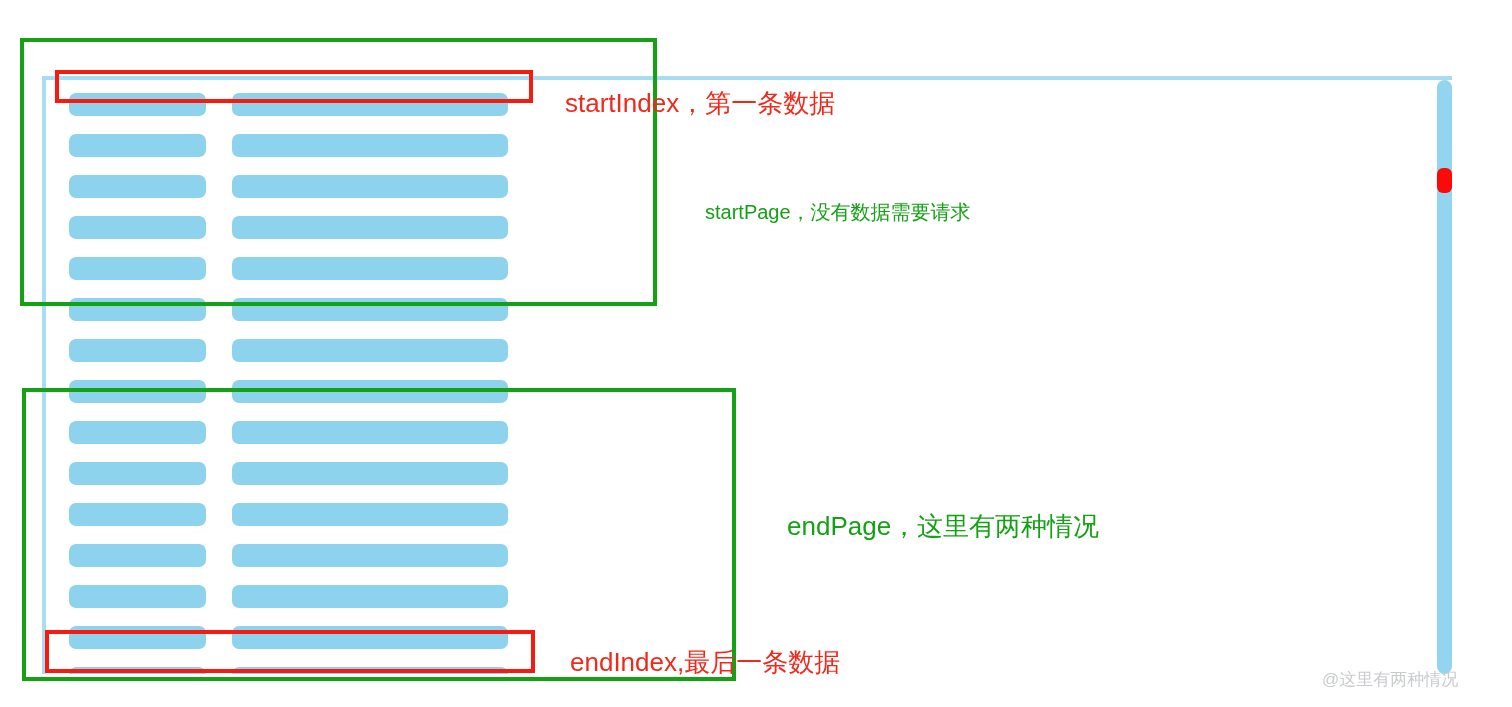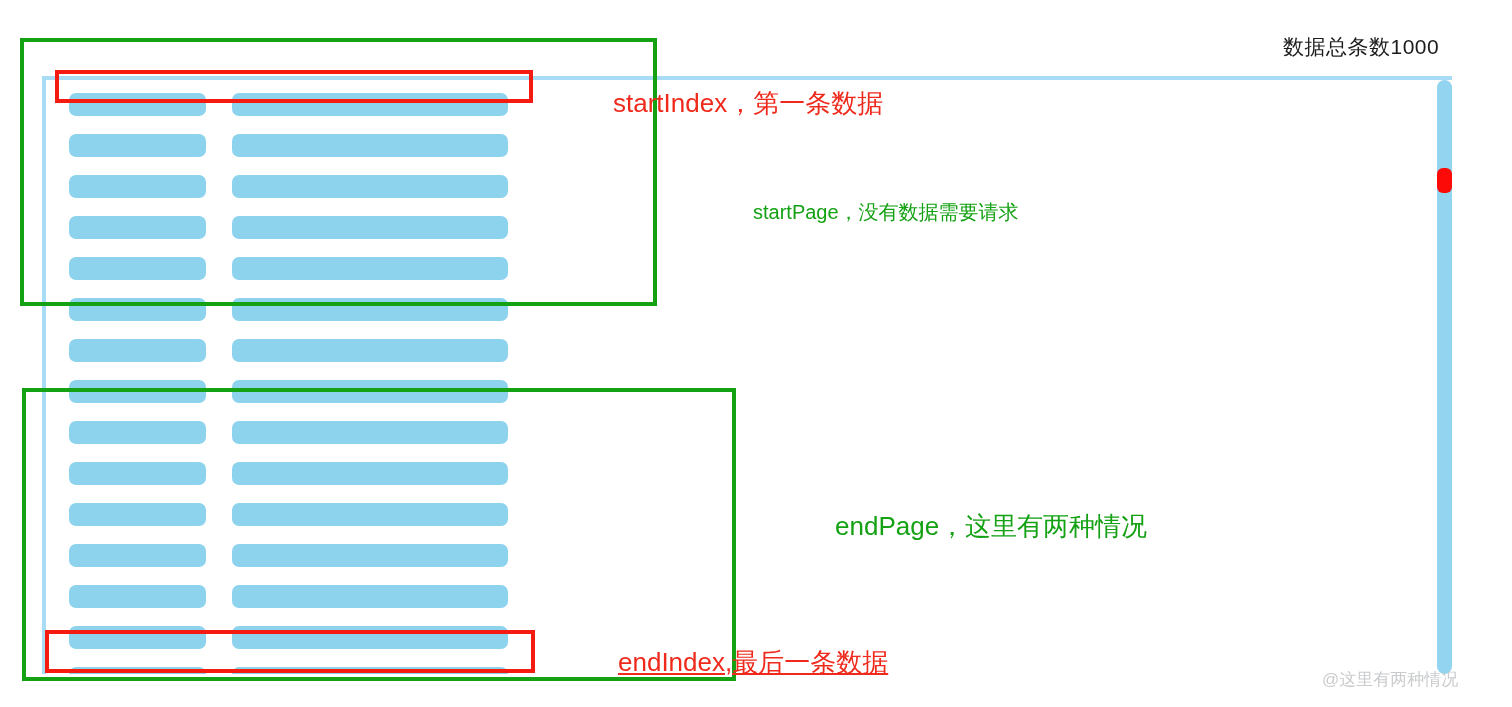--- a/index.html
+++ b/index.html
@@ -76,28 +76,28 @@
   }
   .green-box{border:4px solid #14a114;}
   .red-box{border:4px solid #f51b11;}
 
   .gbox-start{left:20px;top:38px;width:637px;height:268px;}
   .gbox-end{left:22px;top:388px;width:714px;height:293px;}
   .rbox-start{left:55px;top:70px;width:478px;height:33px;}
   .rbox-end{left:45px;top:630px;width:490px;height:43px;}
 
   
-  .ann-text{position:absolute;white-space:nowrap;margin-left:48px;}
+  .ann-text{position:absolute;white-space:nowrap;}
   .t-red{color:#ef2a1c;}
   .t-green{color:#14a114;}
 
   .txt-startindex{left:565px;top:86px;font-size:26px;}
   .txt-startpage{left:705px;top:199px;font-size:20px;}
   .txt-endpage{left:787px;top:509px;font-size:26px;}
-  .txt-endindex{left:570px;top:645px;font-size:26px;text-decoration:underline;}
+  .txt-endindex{left:570px;top:645px;font-size:26px;}
 
   .txt-cases{
     left:713px;top:320px;
     font-size:24px;line-height:35px;
     color:#14a114;
   }
   .txt-cases div{white-space:nowrap;}
 
   
   .watermark{
@@ -106,21 +106,20 @@
     font-size:17px;
     color:#c9cbcd;
     white-space:nowrap;
   }
 </style>
 </head>
 <body>
 
 <div id="stage">
 
-  <div class="total-label">数据总条数1000</div>
 
   <div class="list-card">
     <div class="rows" id="rows-container">
         <div class="skel-row"></div>
         <div class="skel-row">
           <div class="pill col-a"></div>
           <div class="pill col-b"></div>
         </div>
         <div class="skel-row">
           <div class="pill col-a"></div>

